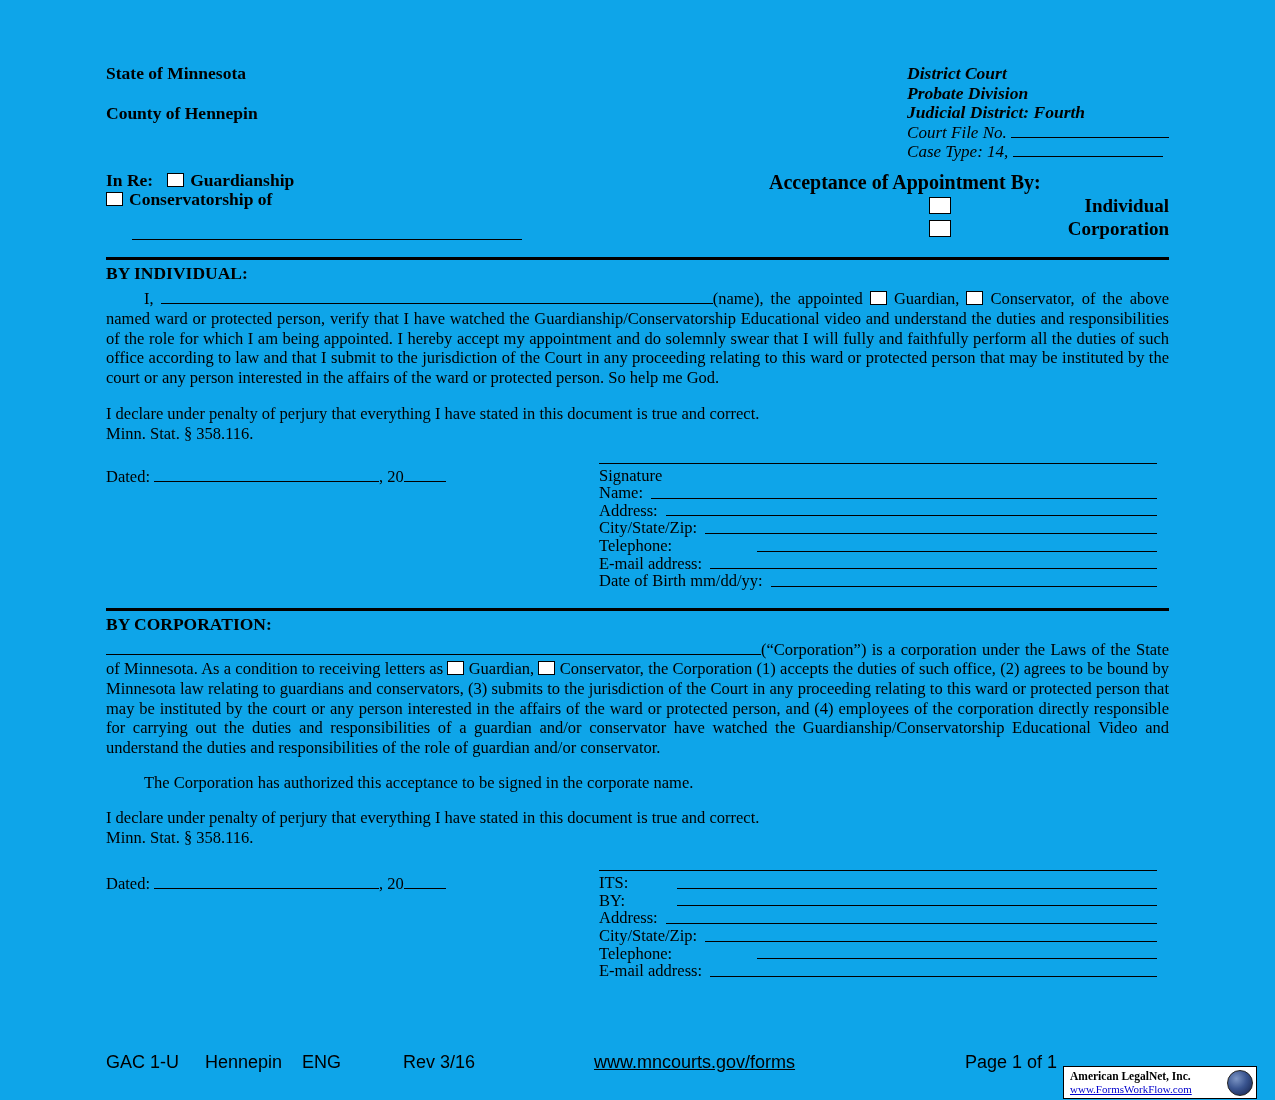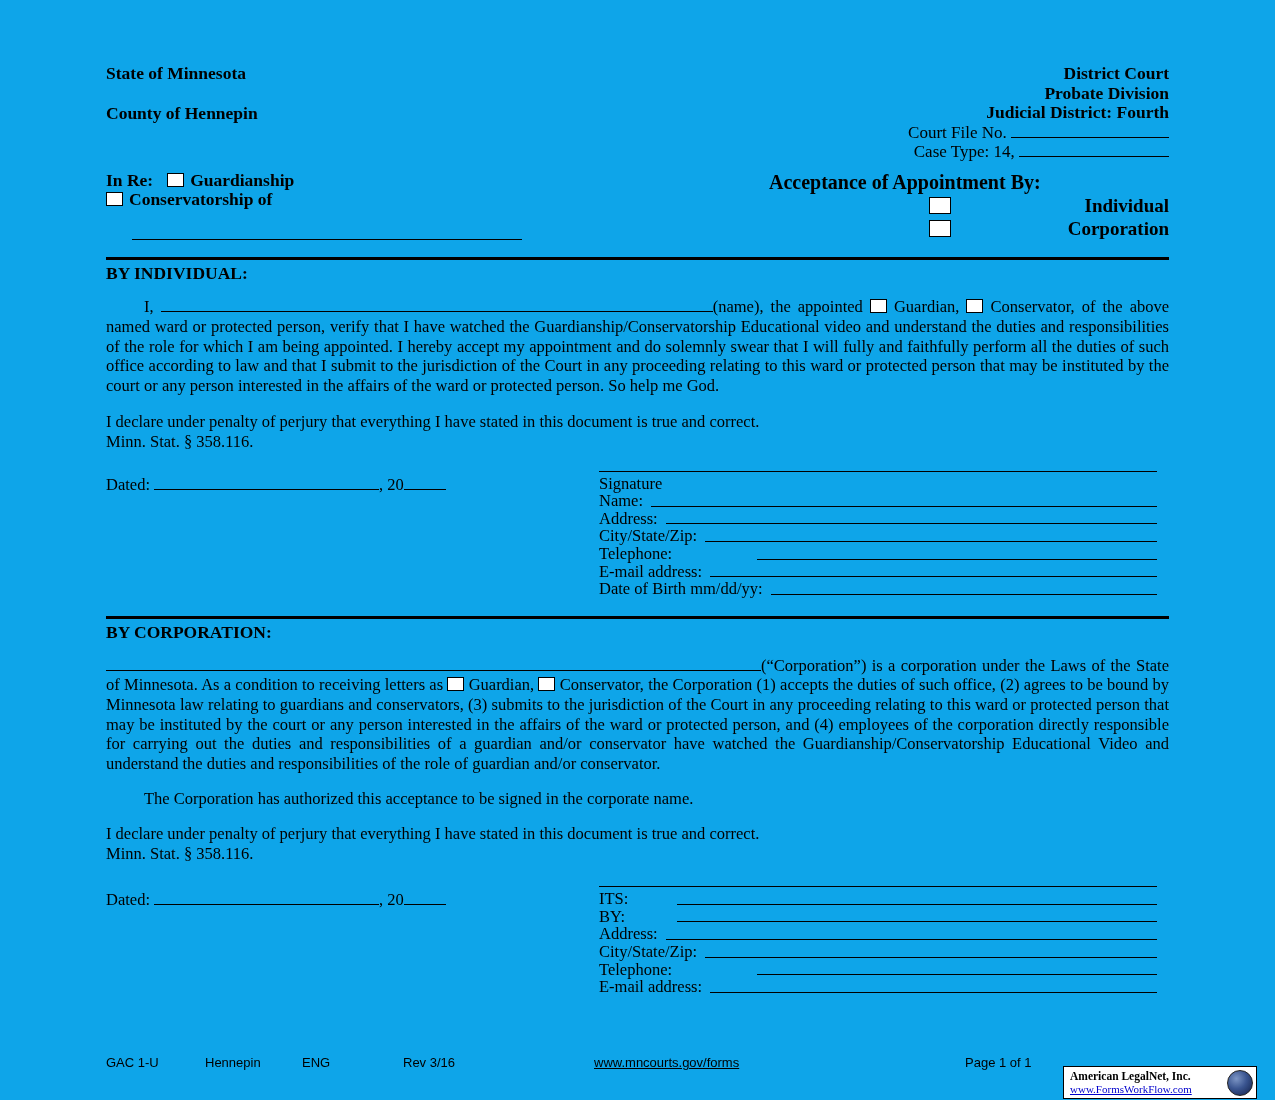--- a/index.html
+++ b/index.html
@@ -13,21 +13,21 @@
     font-size:16.5px;
     line-height:19.6px;
     padding:64px 106px 0 106px;
     overflow:hidden;
   }
 
   
   .header-row { display:flex; justify-content:space-between; }
   .header-left { font-weight:bold; font-size:17.5px; }
   .header-left .county { margin-top:20px; }
-  .header-right { text-align:right; font-size:17px; }
+  .header-right { text-align:left; font-size:17px;font-style:italic; }
   .header-right .hr-bold { font-weight:bold; font-size:17.5px; }
 
   
   .blank { display:inline-block; border-bottom:1.2px solid #000; height:14px; }
   .cb {
     display:inline-block; width:17px; height:14px;
     border:1.6px solid #000; vertical-align:-1px; background:#fff;
   }
   .cb-lg { width:22px; height:17px; vertical-align:-2px; }
   .tab { display:inline-block; width:38px; }
@@ -41,21 +41,21 @@
   .title-right { width:400px; }
   .accept-title { font-weight:bold; font-size:20px; line-height:23px; }
   .accept-row { display:flex; justify-content:flex-end; align-items:center; height:23px; }
   .accept-row .lbl { display:inline-block; width:218px; text-align:right; font-weight:bold; font-size:19px; }
 
   
   .rule { height:3px; background:#000; margin-top:13px; }
   .sec-heading { font-weight:bold; font-size:17.5px; margin-top:3px; line-height:20px; }
 
   
-  .para { text-align:justify; margin-top:14px; }
+  .para { text-align:justify; margin-top:6px; }
   .decl { margin-top:17px; }
   .authorized { margin-top:16px; text-indent:38px; }
 
   .name-blank { width:552px; }
   .corp-blank { width:655px; }
   .file-blank { width:158px; }
   .case-blank { width:150px; }
   .dated-blank { width:225px; }
   .year-blank { width:42px; }
 
@@ -67,21 +67,21 @@
   .sig-top-line { border-bottom:1.2px solid #000; height:10px; margin-bottom:3px; }
   .sig-caption { line-height:17.6px; }
   .field-row { display:flex; line-height:17.6px; }
   .flabel { white-space:nowrap; }
   .fline { flex:1; border-bottom:1.2px solid #000; margin-left:8px; align-self:flex-end; margin-bottom:3px; height:0; }
   .flabel-tel { min-width:150px; }
 
   
   .footer {
     position:absolute; left:106px; right:106px; top:1053px;
-    font-family:"Liberation Sans", sans-serif; font-size:13px;
+    font-family:"Liberation Sans", sans-serif; font-size:18px;
     height:20px;
   }
   .footer span { position:absolute; top:0; white-space:nowrap; }
   .f-code { left:0; }
   .f-county { left:99px; }
   .f-lang { left:196px; }
   .f-rev { left:297px; }
   .f-site { left:488px;text-decoration:underline; }
   .f-page { left:859px; }
 

